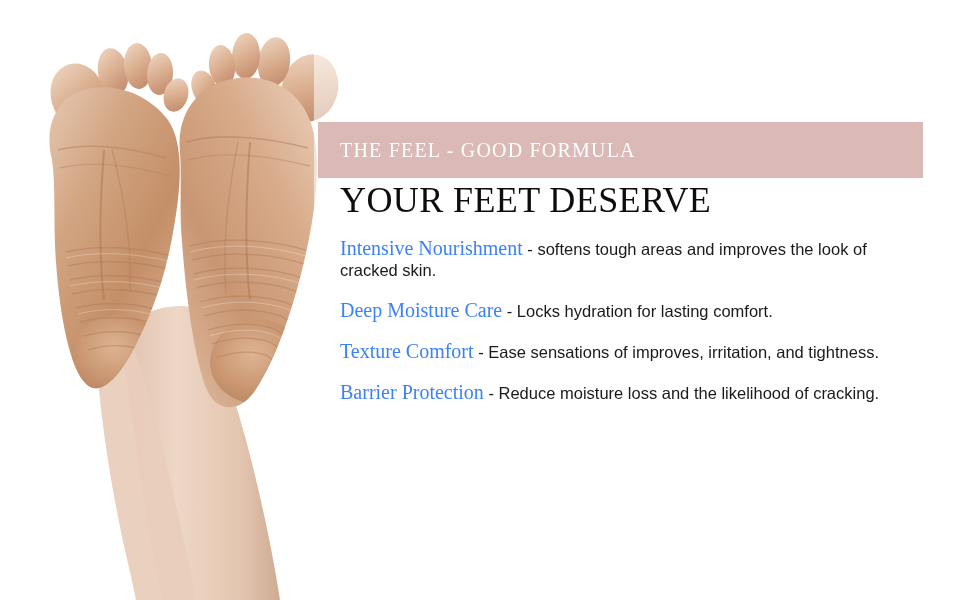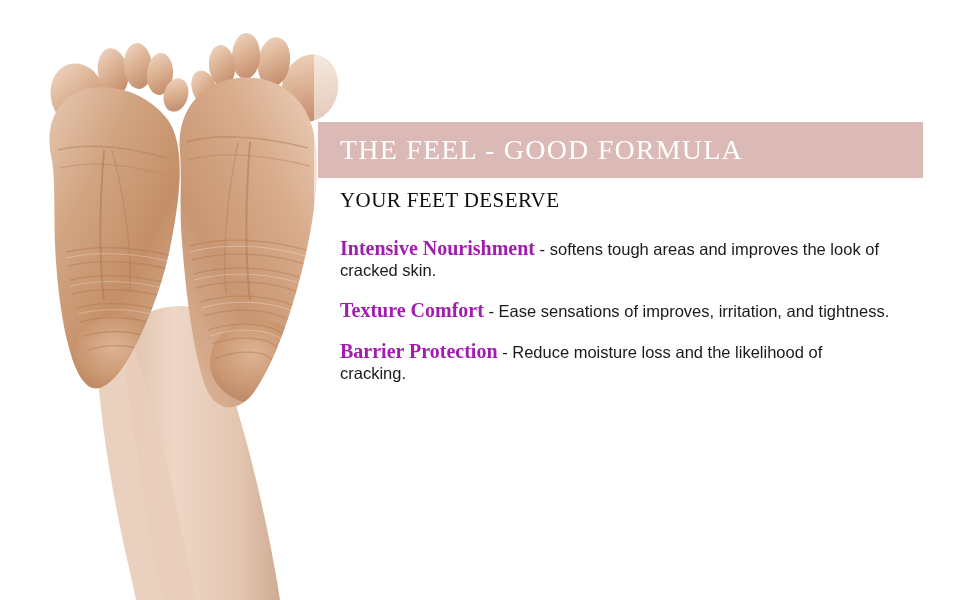--- a/index.html
+++ b/index.html
@@ -37,34 +37,34 @@
     top: 122px;
     width: 605px;
     height: 56px;
     background: #dbb9b6;
   }
   #banner-title {
     position: absolute;
     left: 22px;
     top: 8px;
     font-family: "Liberation Serif", serif;
-    font-size: 28px;
+    font-size: 20px;
     line-height: 40px;
     letter-spacing: 1.2px;
     color: #ffffff;
     white-space: nowrap;
   }
 
   
   #subtitle {
     position: absolute;
     left: 340px;
     top: 183px;
     font-family: "Liberation Serif", serif;
-    font-size: 21px;
+    font-size: 36px;
     line-height: 34px;
     letter-spacing: 0.4px;
     color: #0d0d0d;
     white-space: nowrap;
   }
 
   
   #benefits {
     position: absolute;
     left: 340px;
@@ -74,23 +74,23 @@
   .benefit {
     margin: 0 0 19px 0;
     font-family: "Liberation Sans", sans-serif;
     font-size: 16.5px;
     line-height: 21px;
     color: #1a1a1a;
   }
   .benefit:last-child { margin-bottom: 4px; }
   .benefit-term {
     font-family: "Liberation Serif", serif;
-    font-weight: bold;
+    font-weight: normal;
     font-size: 20px;
-    color: #a21caf;
+    color: #3b82f6;
   }
   .benefit-dash {
     color: #1a1a1a;
   }
   .benefit-desc {
     color: #1a1a1a;
   }
 </style>
 </head>
 <body>
@@ -228,20 +228,23 @@
   </div>
 
   <div id="subtitle">YOUR FEET DESERVE</div>
 
   <div id="benefits">
 
     <p class="benefit">
       <span class="benefit-term">Intensive Nourishment</span><span class="benefit-dash">&nbsp;</span><span class="benefit-dash">-</span><span class="benefit-dash">&nbsp;</span><span class="benefit-desc">softens tough areas and improves the look of cracked skin.</span>
     </p>
 
+    <p class="benefit">
+      <span class="benefit-term">Deep Moisture Care</span><span class="benefit-dash">&nbsp;</span><span class="benefit-dash">-</span><span class="benefit-dash">&nbsp;</span><span class="benefit-desc">Locks hydration for lasting comfort.</span>
+    </p>
 
     <p class="benefit">
       <span class="benefit-term">Texture Comfort</span><span class="benefit-dash">&nbsp;</span><span class="benefit-dash">-</span><span class="benefit-dash">&nbsp;</span><span class="benefit-desc">Ease sensations of improves, irritation, and tightness.</span>
     </p>
 
 
     <p class="benefit">
       <span class="benefit-term">Barrier Protection</span><span class="benefit-dash">&nbsp;</span><span class="benefit-dash">-</span><span class="benefit-dash">&nbsp;</span><span class="benefit-desc">Reduce moisture loss and the likelihood of cracking.</span>
     </p>
 

